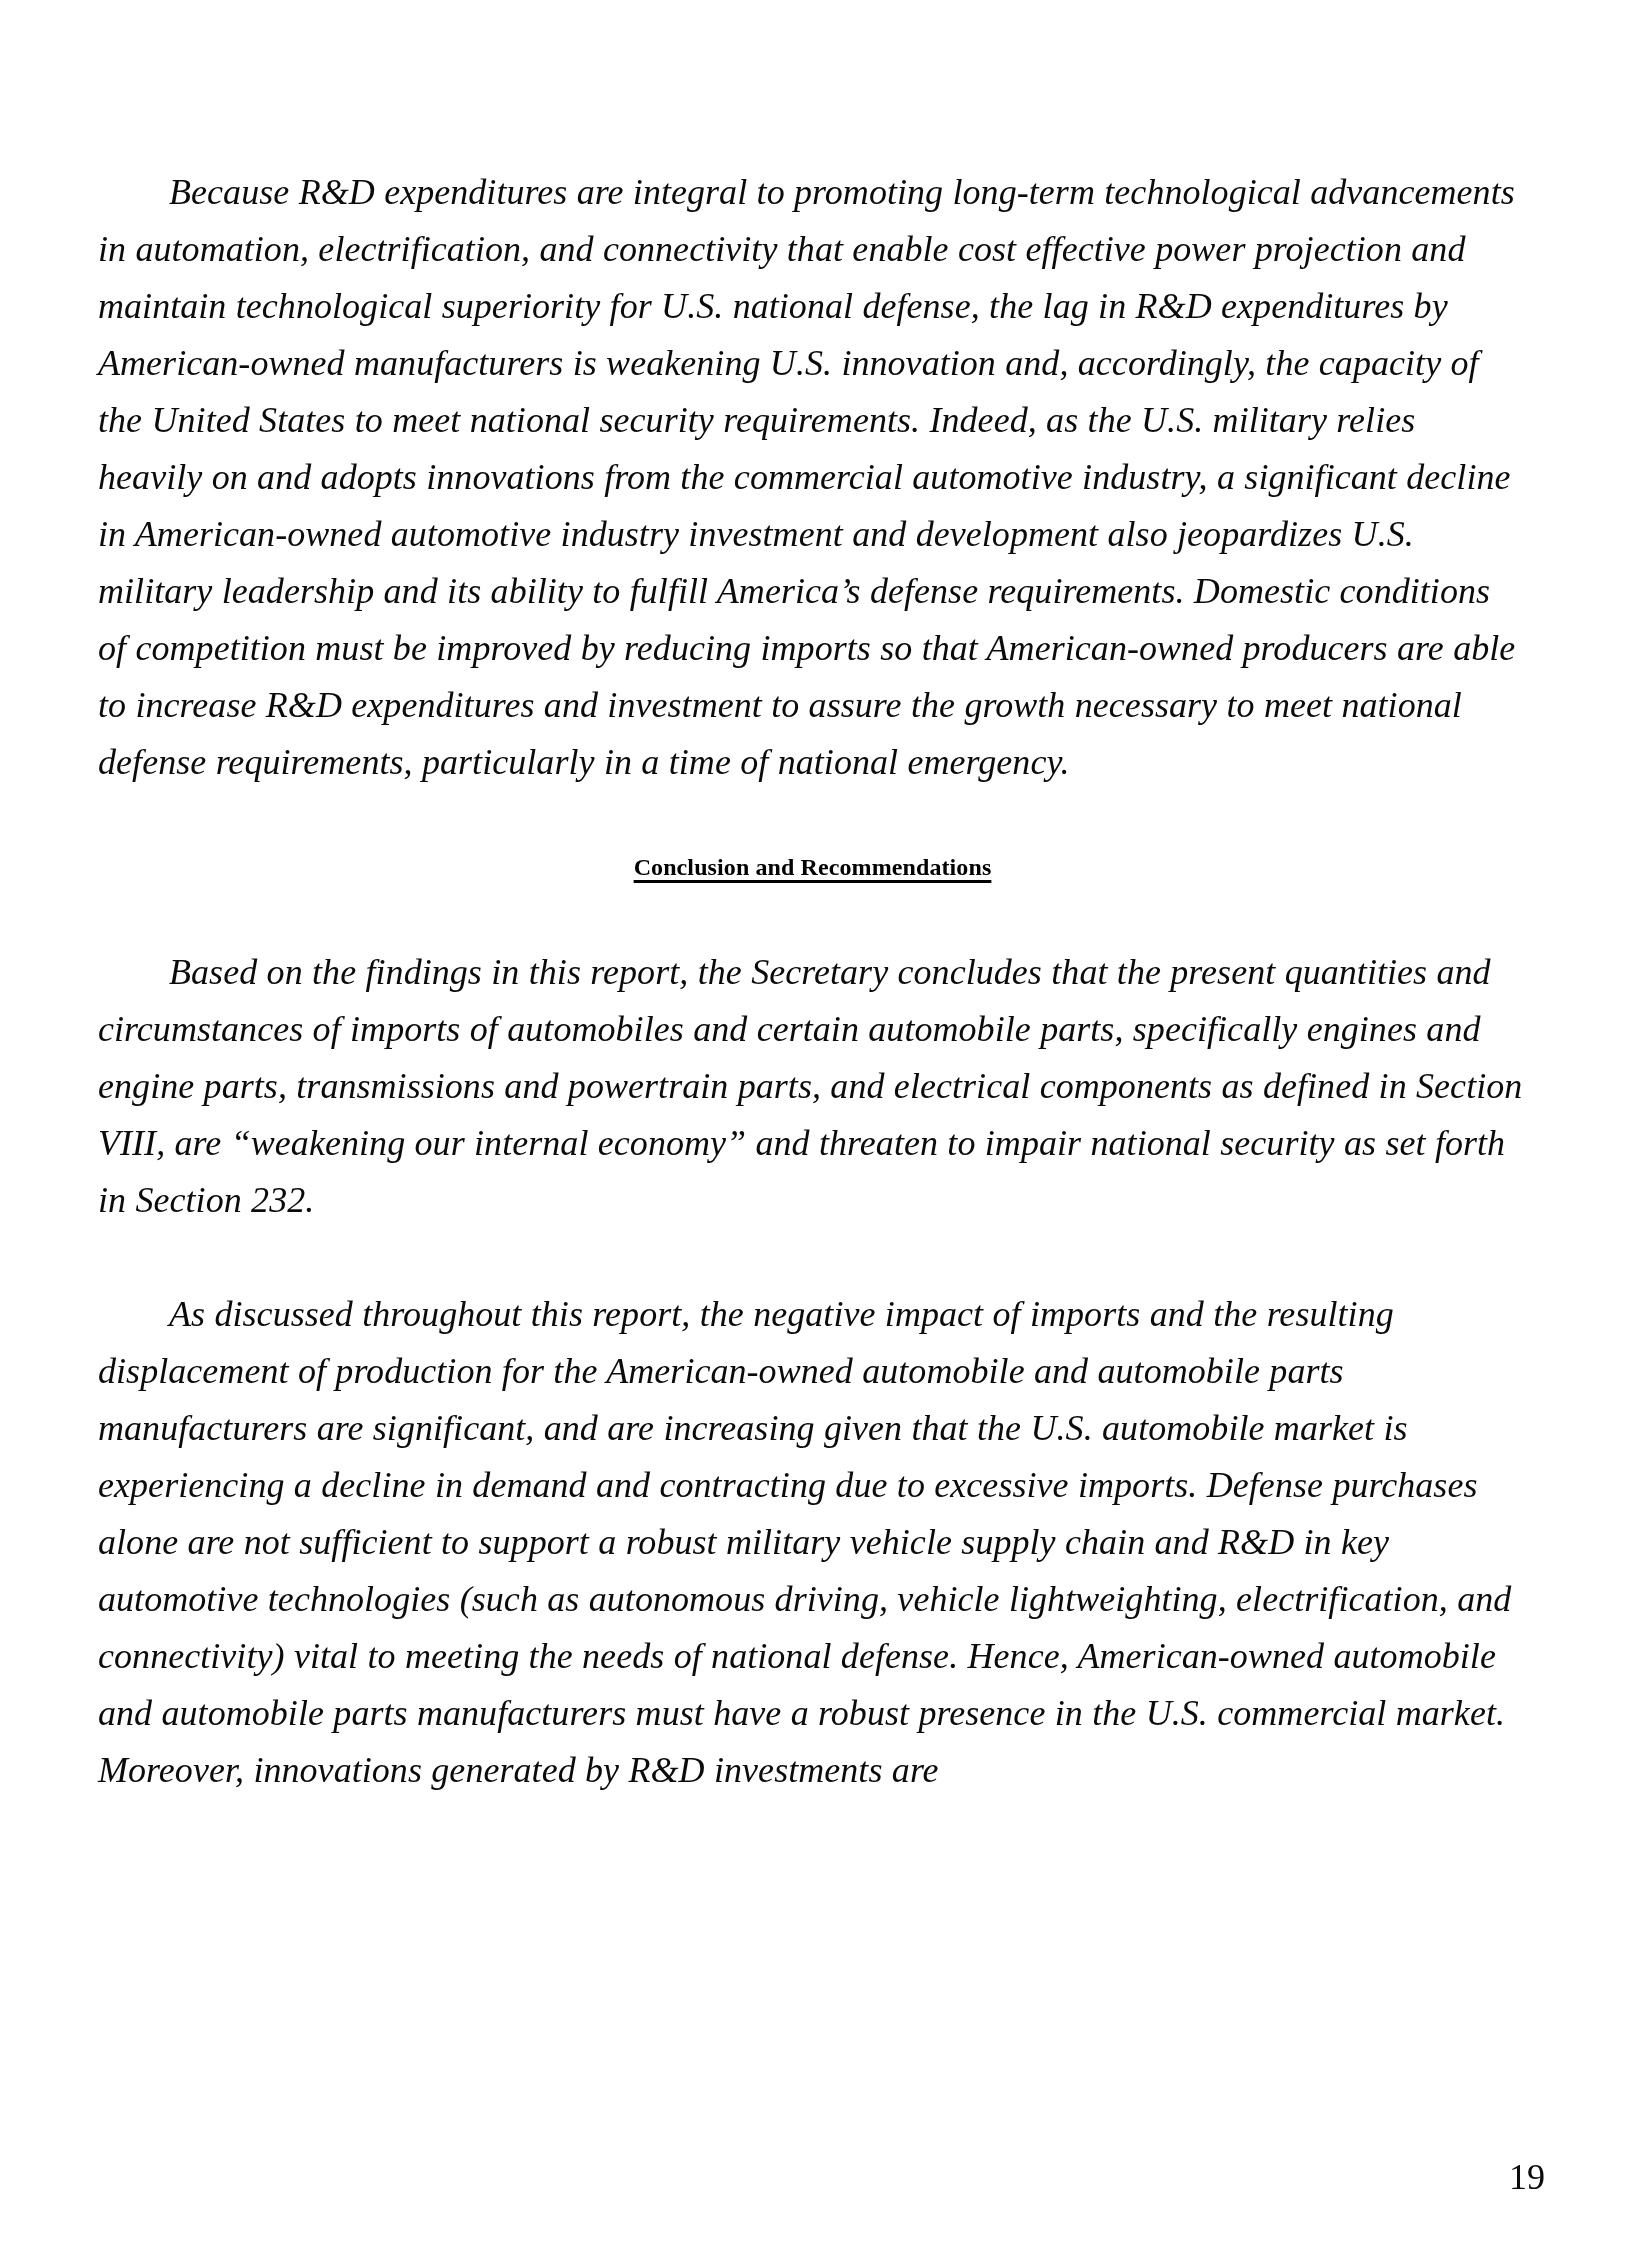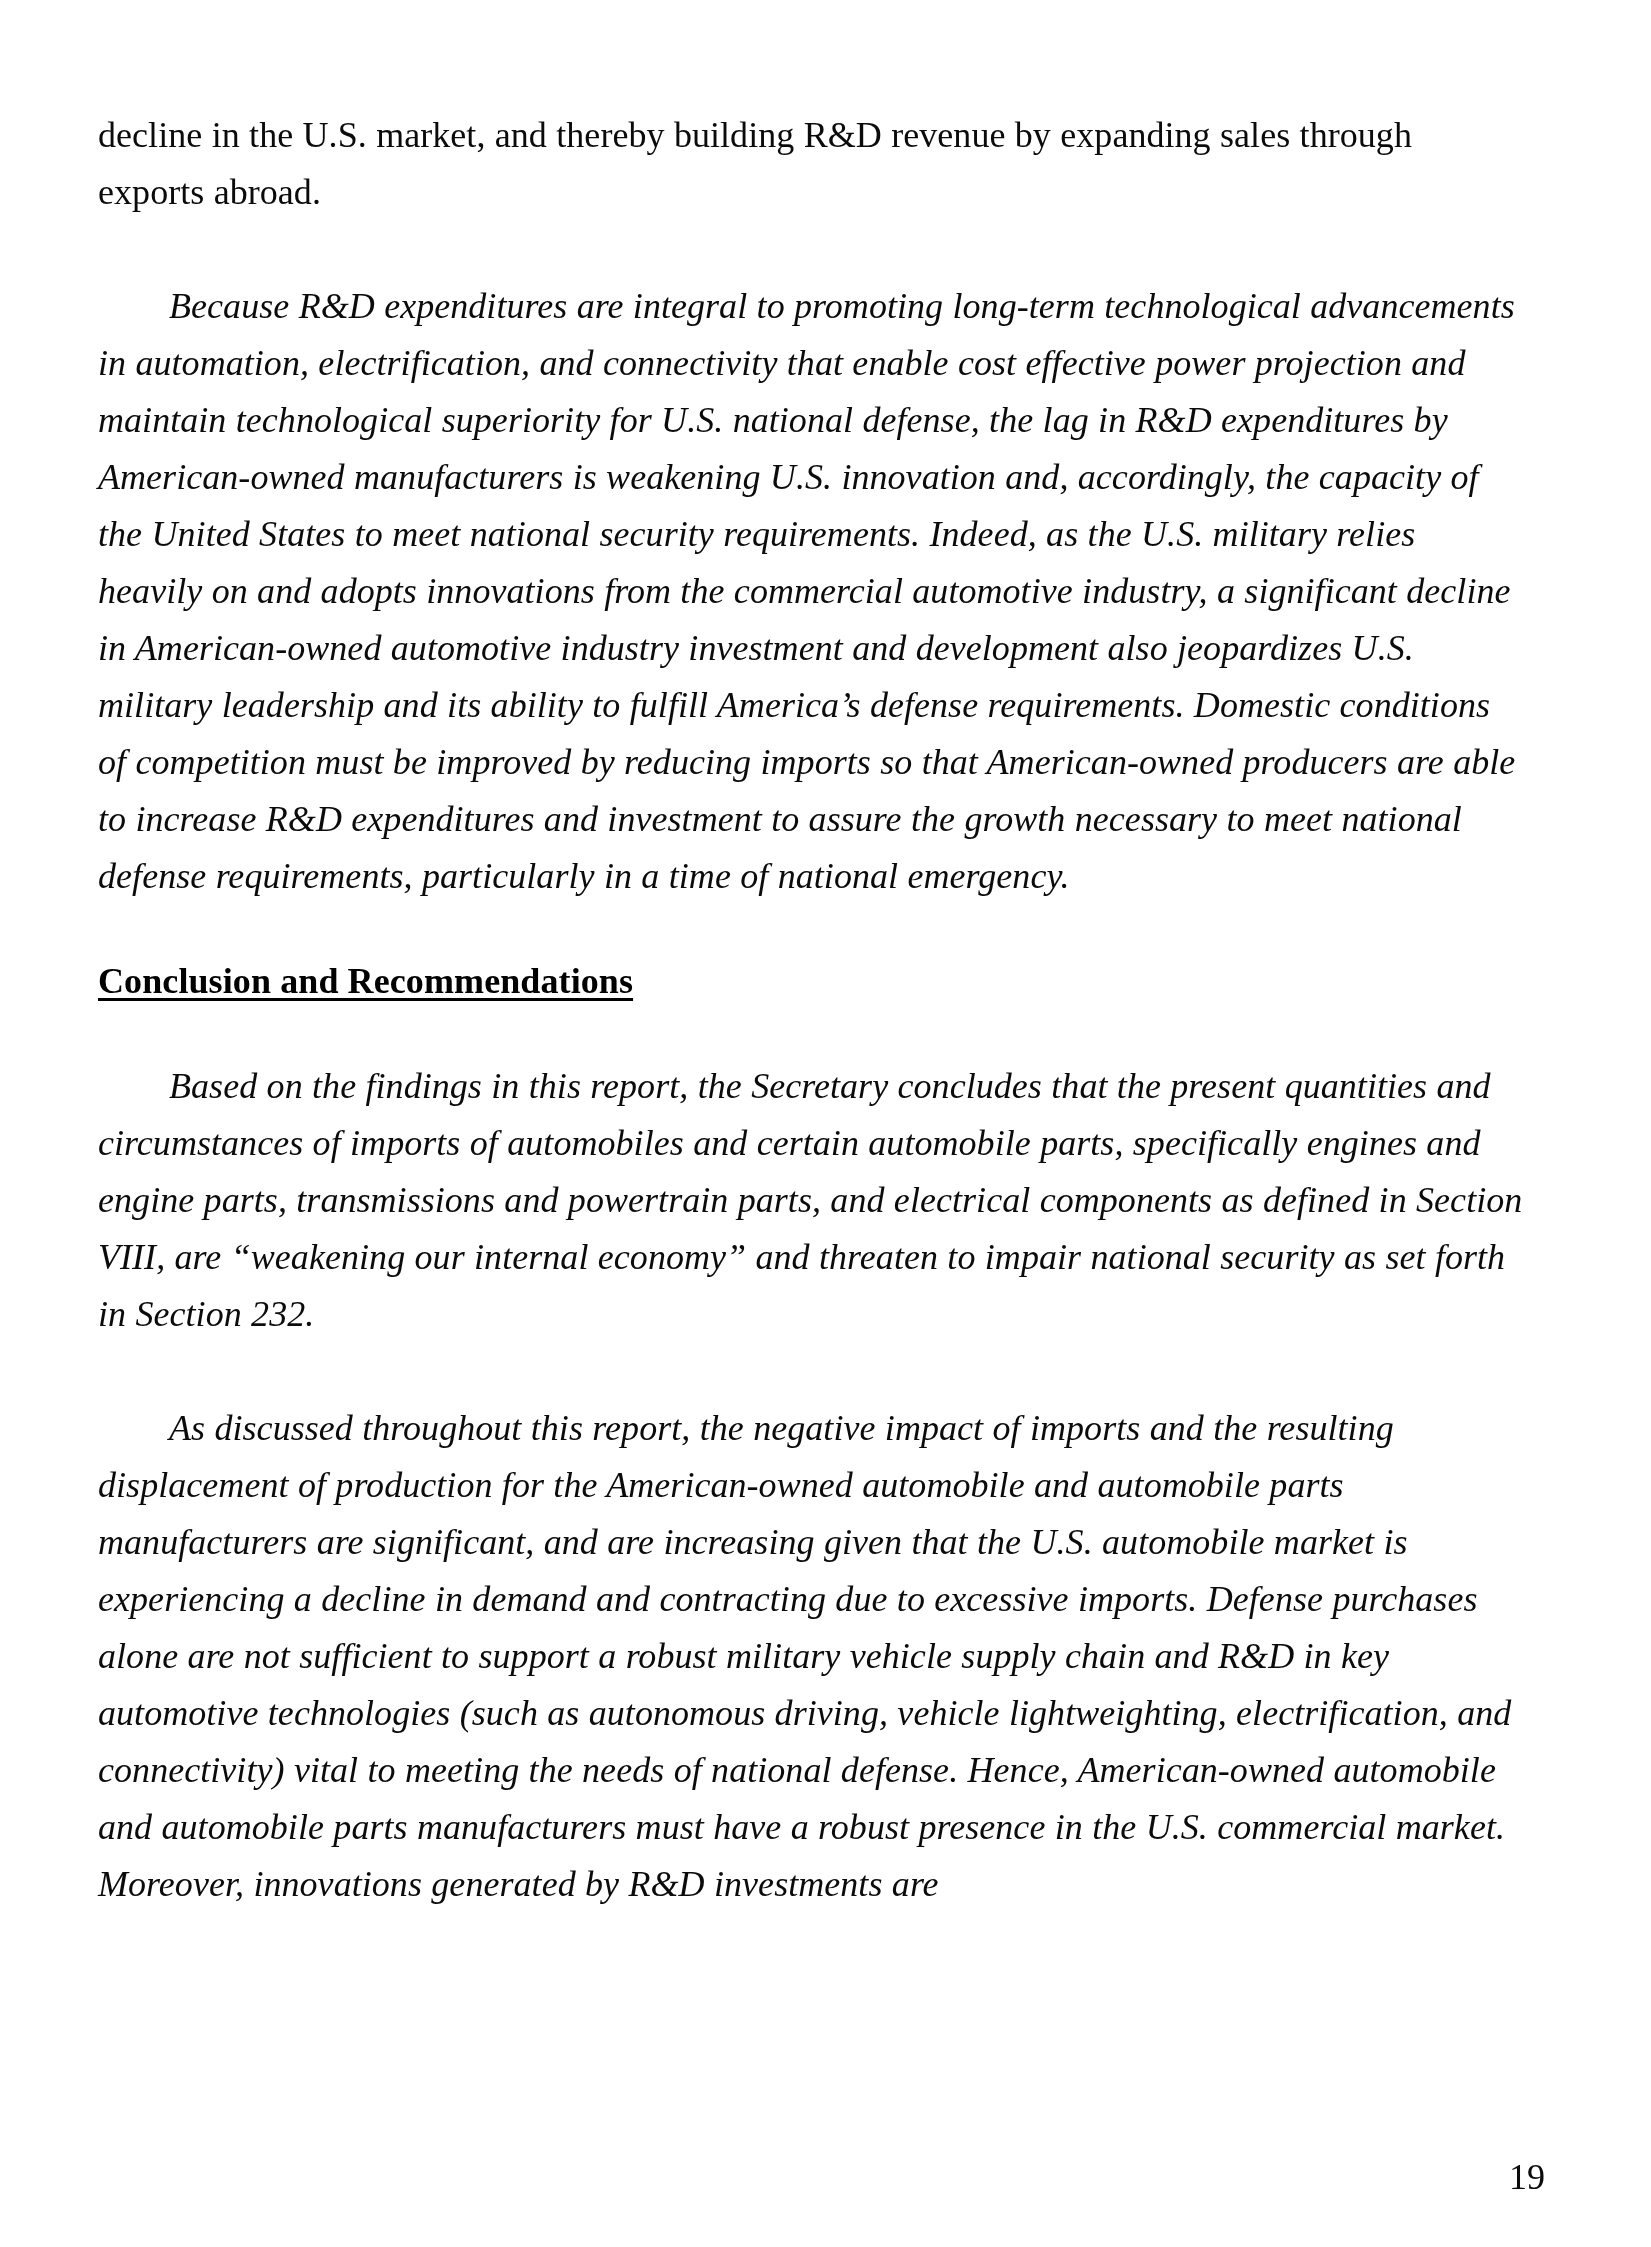--- a/index.html
+++ b/index.html
@@ -44,47 +44,47 @@
     height: 57px;
   }
   .gap-heading-top {
     height: 52px;
   }
   .gap-heading-bottom {
     height: 52px;
   }
   h2.section-heading {
     margin: 0;
-    font-size: 36px;
+    font-size: 24px;
     line-height: 49px;
     font-weight: bold;
     text-decoration: underline;
     text-underline-offset: 4.5px;
     text-decoration-thickness: 2.7px;
     color: #000000;
     letter-spacing: 0.1px;
+    text-align: center;
   }
   .page-number {
     position: absolute;
     right: 107px;
     bottom: 51px;
     font-size: 36px;
     line-height: 40px;
     color: #0b0b0b;
     font-family: "Liberation Serif", "DejaVu Serif", serif;
   }
 </style>
 </head>
 <body>
 
 <div class="page">
 
   <div class="content">
 
-    <p class="body-para">decline in the U.S. market, and thereby building R&amp;D revenue by expanding sales through exports abroad.</p>
 
     <div class="gap-para"></div>
 
     <p class="body-para indent">Because R&amp;D expenditures are integral to promoting long-term technological advancements in automation, electrification, and connectivity that enable cost effective power projection and maintain technological superiority for U.S. national defense, the lag in R&amp;D expenditures by American-owned manufacturers is weakening U.S. innovation and, accordingly, the capacity of the United States to meet national security requirements.  Indeed, as the U.S. military relies heavily on and adopts innovations from the commercial automotive industry, a significant decline in American-owned automotive industry investment and development also jeopardizes U.S. military leadership and its ability to fulfill America’s defense requirements.  Domestic conditions of competition must be improved by reducing imports so that American-owned producers are able to increase R&amp;D expenditures and investment to assure the growth necessary to meet national defense requirements, particularly in a time of national emergency.</p>
 
     <div class="gap-heading-top"></div>
 
     <h2 class="section-heading">Conclusion and Recommendations</h2>
 
     <div class="gap-heading-bottom"></div>

